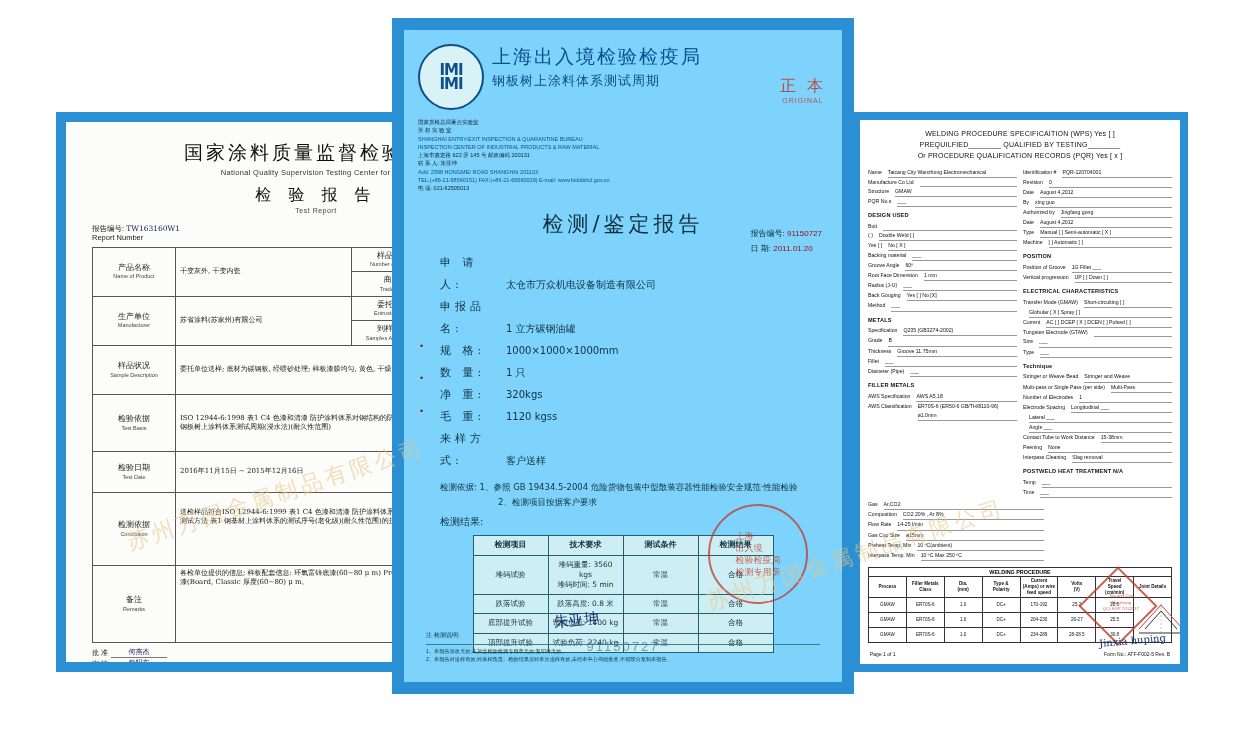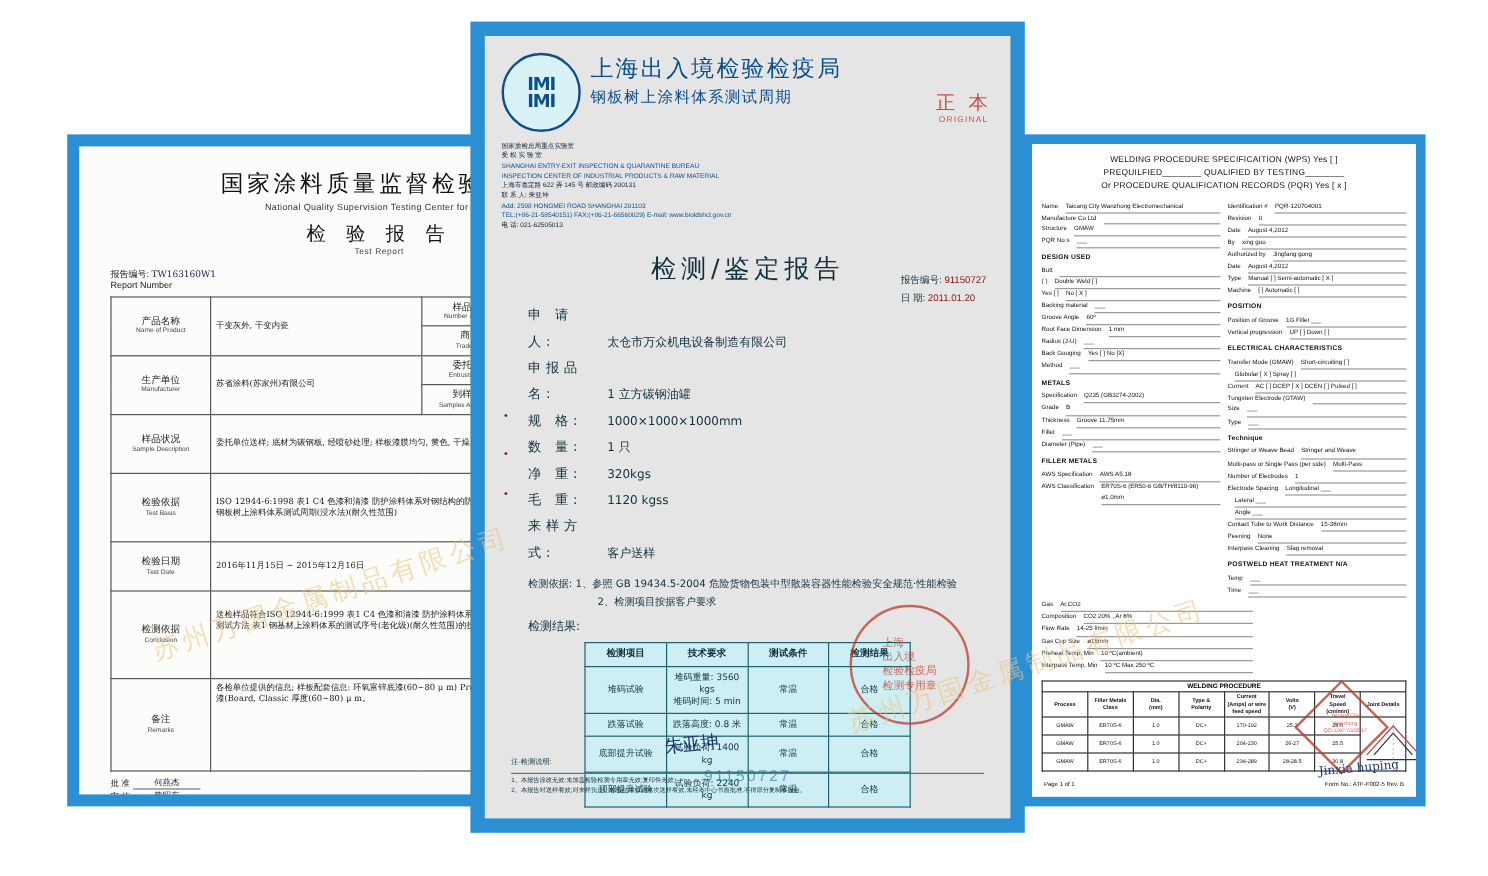--- a/index.html
+++ b/index.html
@@ -36,42 +36,42 @@
   .l-foot .u{display:inline-block;border-bottom:1px solid #777;min-width:56px;text-align:center;color:#1b1b5a;font-family:"DejaVu Serif",serif;}
 
   
   .stamp-round{position:absolute;border:2.5px solid #cc2222;border-radius:50%;opacity:.82;
       display:flex;align-items:center;justify-content:center;flex-direction:column;color:#cc2222;}
   .stamp-round .star{font-size:26px;line-height:1;}
   .stamp-round .txt{font-size:7.5px;letter-spacing:1px;font-family:"DejaVu Sans",sans-serif;}
 
   
   #cert-center{left:392px;top:18px;width:462px;height:676px;background:#2b8fd4;padding:12px;z-index:5;}
-  #cert-center .paper{left:12px;top:12px;width:438px;height:652px;background:#e5e5e5;}
+  #cert-center .paper{left:12px;top:12px;width:438px;height:652px;background:#7dd3fc;}
   .c-head{display:flex;gap:8px;padding:14px 14px 4px 14px;align-items:flex-start;}
   .c-logo{width:62px;height:62px;border-radius:50%;border:2px solid #0c4f8a;display:flex;align-items:center;justify-content:center;flex-direction:column;color:#0c4f8a;flex:none;background:#d9f2f6;}
   .c-logo .l1{font-size:15px;font-weight:bold;letter-spacing:-1px;line-height:.95;font-family:"DejaVu Sans",sans-serif;}
   .c-logo .l2{font-size:15px;font-weight:bold;letter-spacing:-1px;line-height:.95;font-family:"DejaVu Sans",sans-serif;}
   .c-org{flex:1;}
   .c-org .cn1{font-size:19px;color:#0c4f8a;letter-spacing:2px;font-family:"DejaVu Sans",sans-serif;}
   .c-org .cn2{font-size:13px;color:#0c4f8a;letter-spacing:1px;margin-top:2px;font-family:"DejaVu Sans",sans-serif;}
   .c-addr{font-size:5.5px;color:#123;line-height:1.5;margin:4px 14px 0 14px;}
   .c-addr .en{color:#0c4f8a;}
   .c-orig{position:absolute;right:16px;top:46px;color:#c0392b;text-align:center;opacity:.85;}
   .c-orig .cn{font-size:16px;letter-spacing:3px;font-family:"DejaVu Sans",sans-serif;}
   .c-orig .en{font-size:7px;letter-spacing:1px;}
   .c-title{text-align:center;font-size:21px;color:#11303f;letter-spacing:4px;margin-top:18px;font-family:"DejaVu Sans",sans-serif;}
   .c-nums{position:absolute;right:20px;top:196px;font-size:8px;color:#11303f;line-height:1.9;text-align:left;}
   .c-nums .v{color:#8a1111;}
   .c-fields{margin:14px 0 0 36px;font-size:11px;color:#11303f;line-height:2.0;font-family:"DejaVu Sans",sans-serif;}
   .c-fields .k{display:inline-block;width:66px;letter-spacing:4px;}
   .c-fields .v{font-size:10px;}
   .c-basis{margin:8px 34px 0 36px;font-size:8.5px;color:#11303f;line-height:1.7;font-family:"DejaVu Sans",sans-serif;}
   .c-res{margin:6px 0 0 36px;font-size:10px;color:#11303f;font-family:"DejaVu Sans",sans-serif;}
-  table.ctbl{border-collapse:collapse;width:272px;margin:6px auto 16px auto;table-layout:fixed;background:#cdeff4;}
+  table.ctbl{border-collapse:collapse;width:301px;margin:6px auto 16px auto;table-layout:fixed;background:#cdeff4;}
   table.ctbl th,table.ctbl td{border:1px solid #23606f;font-size:7.5px;color:#11303f;padding:4px 3px;text-align:center;line-height:1.35;font-family:"DejaVu Sans",sans-serif;}
   table.ctbl th{font-size:8px;}
   .c-note{position:absolute;left:22px;right:22px;bottom:18px;font-size:5.2px;color:#11303f;line-height:1.5;border-top:1px solid #3a7f8c;padding-top:3px;}
   .c-notehdr{position:absolute;left:22px;bottom:42px;font-size:6px;color:#11303f;}
   .c-sign{position:absolute;left:150px;bottom:52px;font-family:"DejaVu Serif",serif;color:#17356b;font-size:15px;transform:rotate(-6deg);}
   .c-bignum{position:absolute;left:0;right:0;bottom:28px;text-align:center;font-size:13px;color:#1c5b8f;letter-spacing:2px;opacity:.55;}
   .c-stamp{position:absolute;right:34px;bottom:78px;width:96px;height:96px;border:2.5px solid #c0392b;border-radius:50%;opacity:.75;color:#c0392b;display:flex;align-items:center;justify-content:center;}
   .c-stamp .inner{font-size:9px;text-align:left;line-height:1.35;font-family:"DejaVu Sans",sans-serif;}
   .c-dots{position:absolute;left:16px;top:300px;font-size:9px;color:#8a1111;line-height:3.6;}
 

